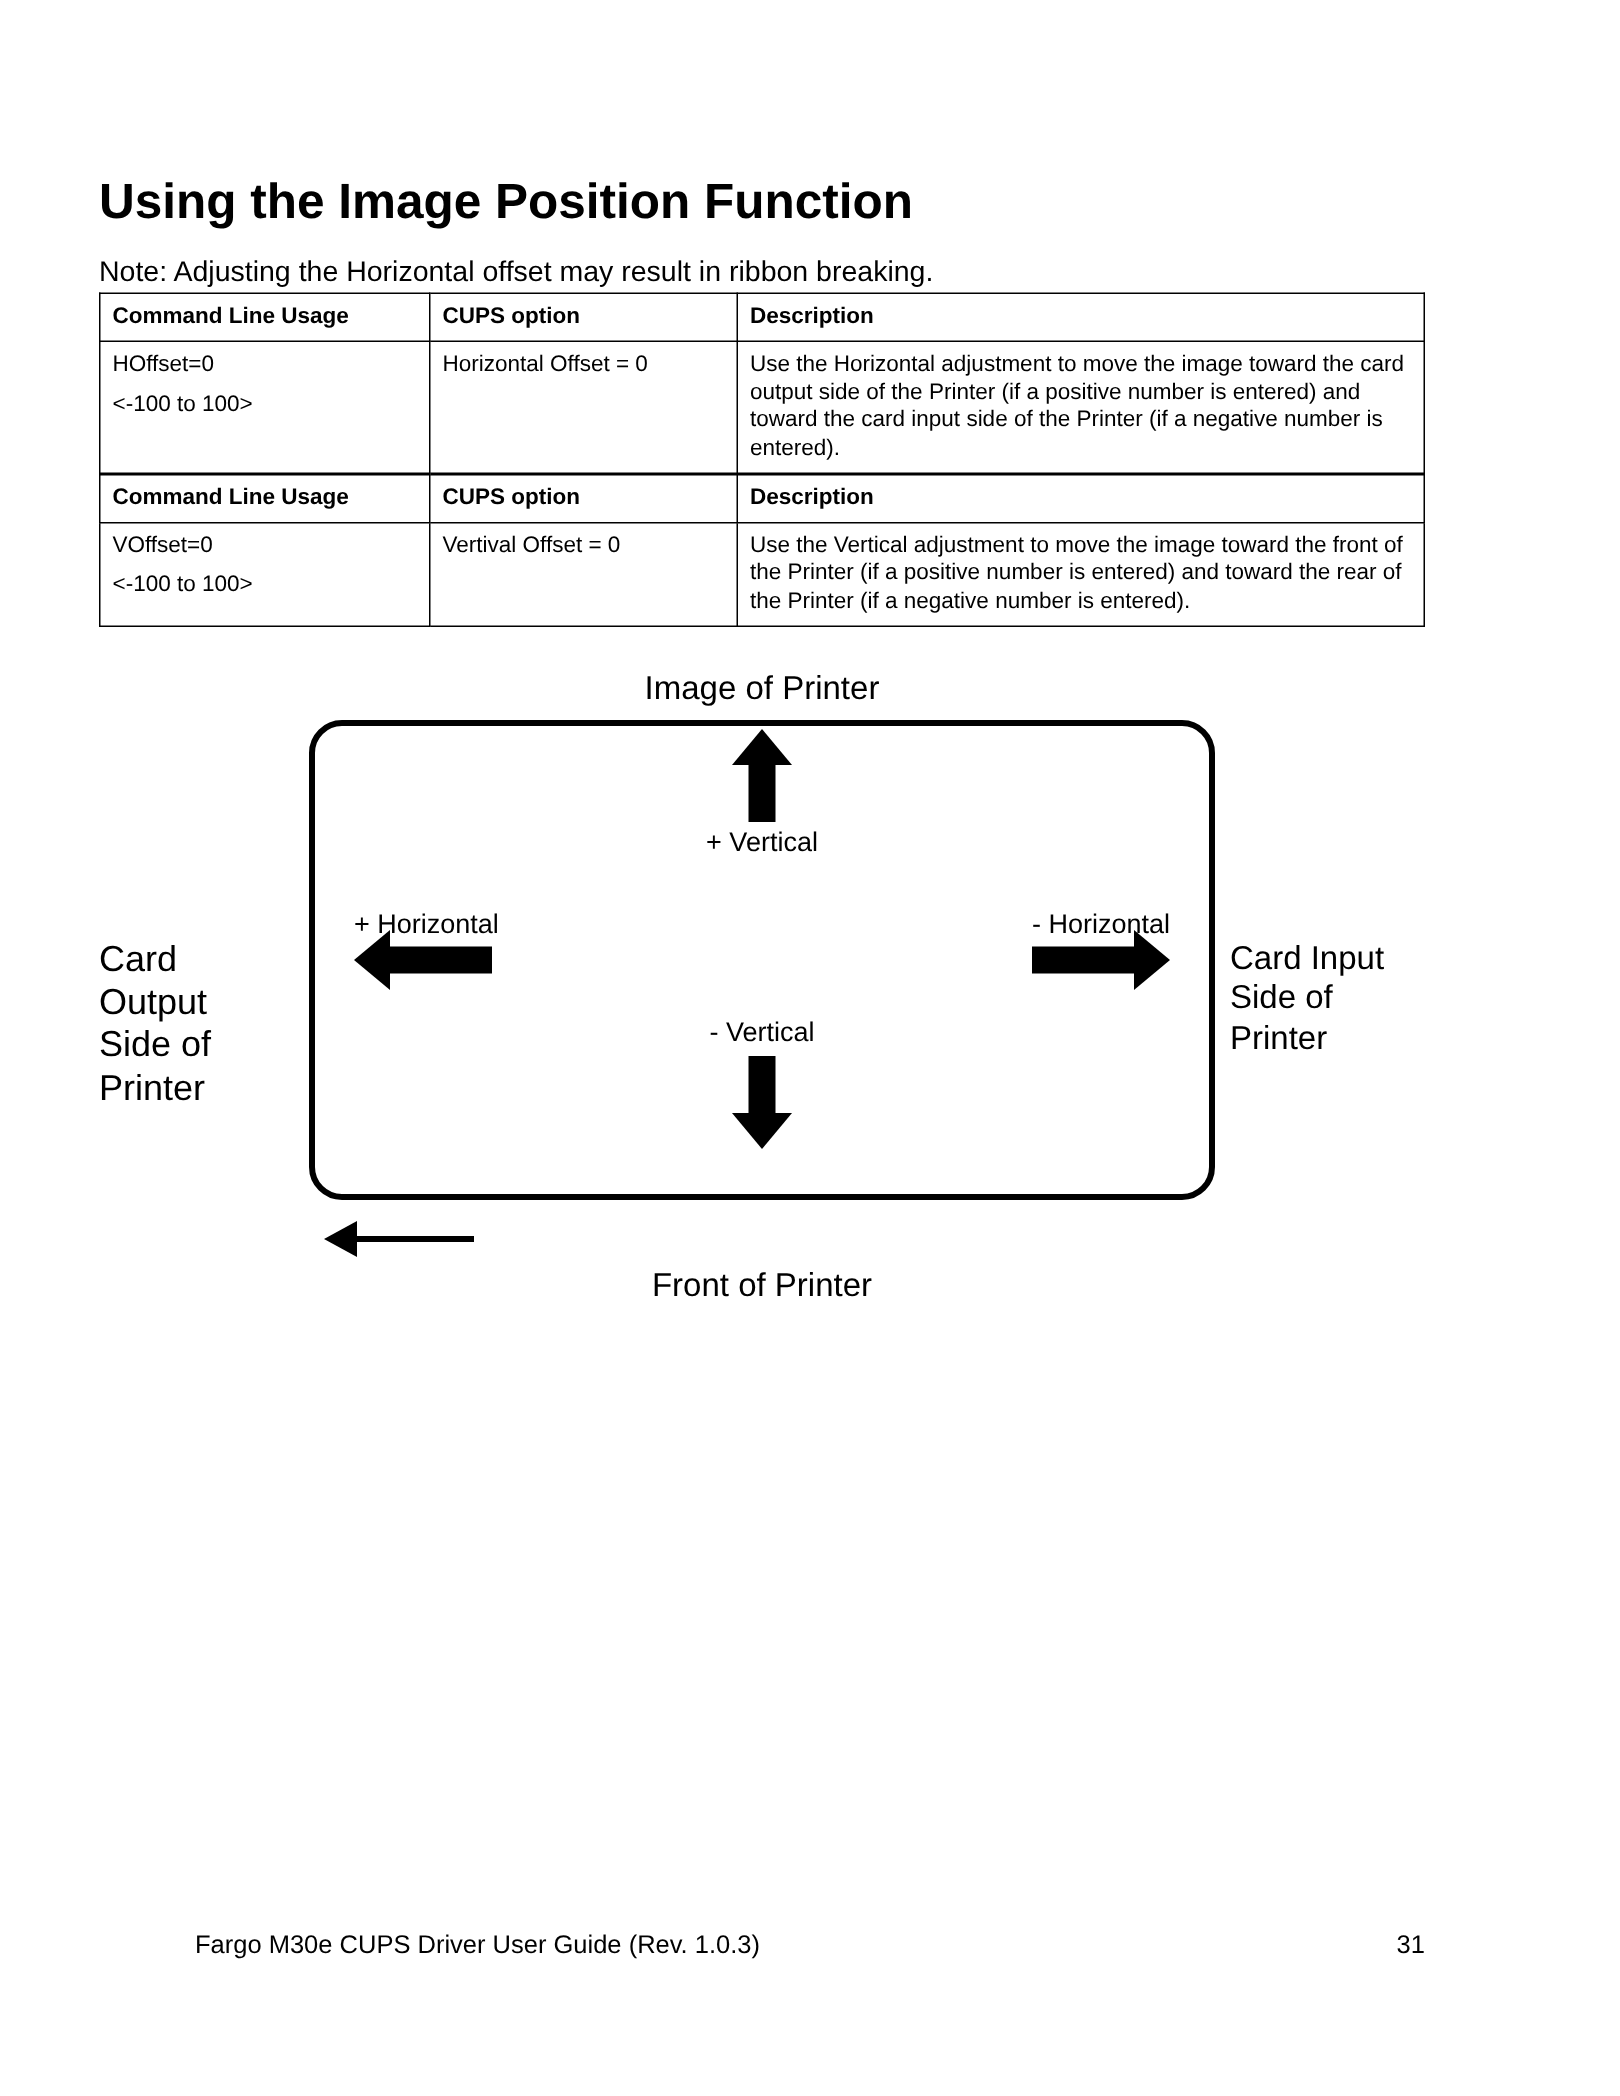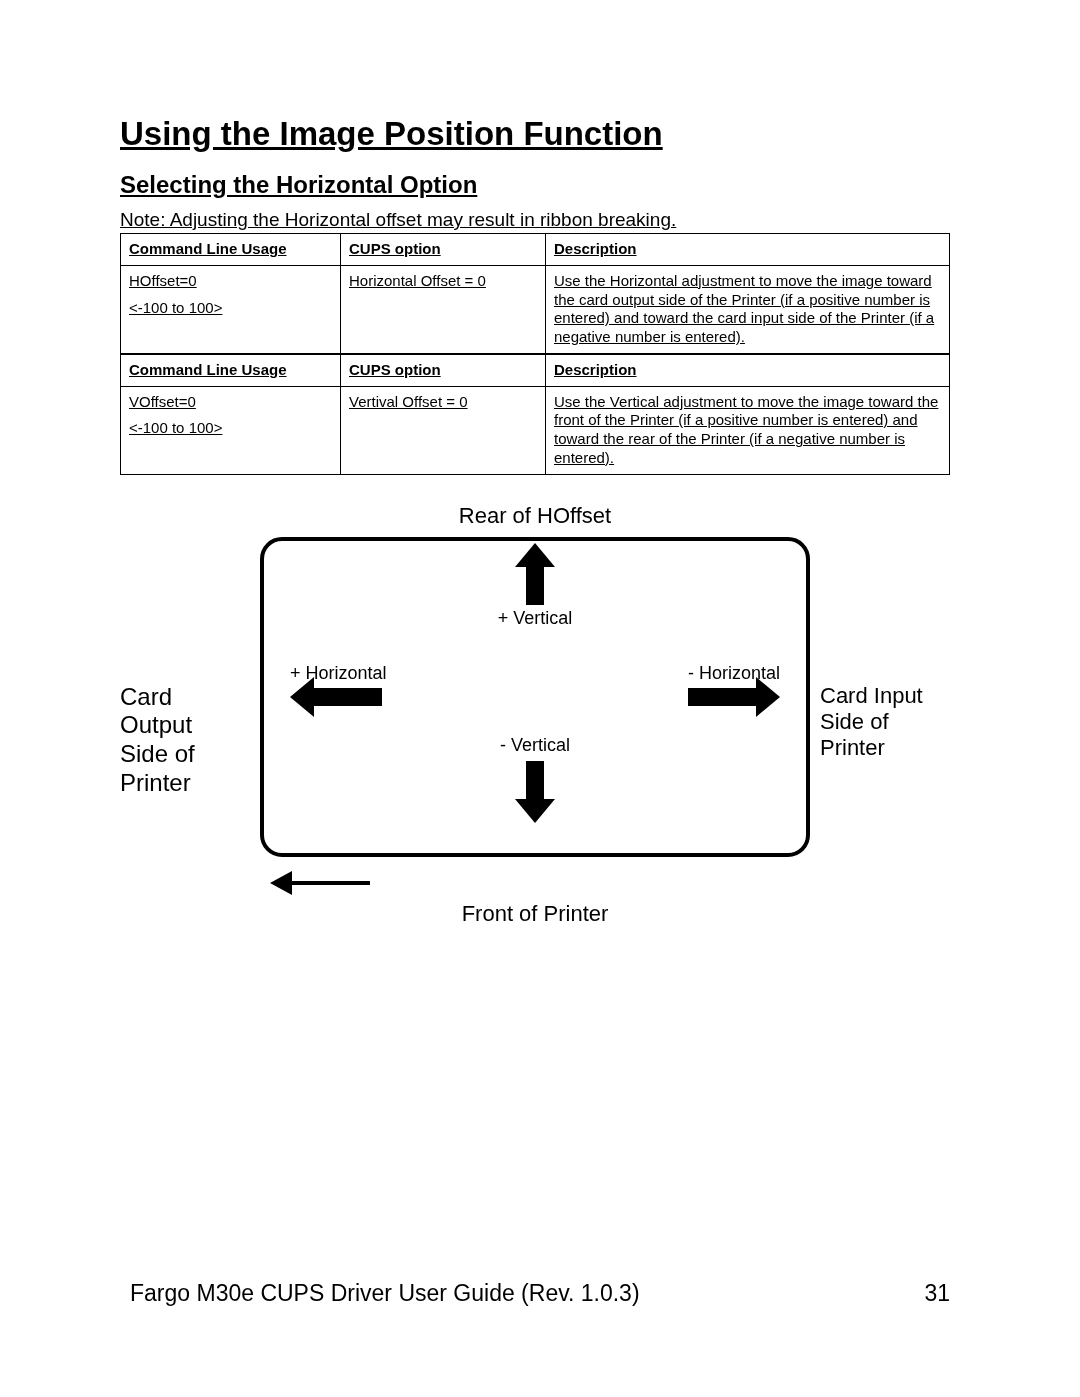--- a/index.html
+++ b/index.html
@@ -8,22 +8,21 @@
     padding: 0;
     background: #fff;
     font-family: Arial, Helvetica, sans-serif;
     color: #000;
   }
   .page {
     width: 1080px;
     height: 1397px;
     position: relative;
     box-sizing: border-box;
-    padding: 115px 130px 0 120px;
-    text-decoration: underline;
+    padding: 115px 130px 0 66px;
   }
   h1.title {
     font-size: 33px;
     font-weight: bold;
     margin: 0 0 18px 0;
   }
   h2.subtitle {
     font-size: 24px;
     font-weight: bold;
     margin: 0 0 10px 0;
@@ -212,33 +211,32 @@
     border-top: 20px solid transparent;
     border-bottom: 20px solid transparent;
     border-left: 24px solid #000;
   }
 
   .footer {
     position: absolute;
     bottom: 90px;
     left: 130px;
     right: 130px;
-    font-size: 23px;
+    font-size: 17px;
     display: flex;
     justify-content: space-between;
   }
 </style>
 </head>
 <body>
 
 <div class="page">
 
   <h1 class="title">Using the Image Position Function</h1>
 
-  <h2 class="subtitle">Selecting the Horizontal Option</h2>
   <p class="note">Note: Adjusting the Horizontal offset may result in ribbon breaking.</p>
 
   <table class="opt">
     <colgroup>
         <col class="c1">
         <col class="c2">
         <col>
       </colgroup>
     <tbody>
         <tr>
@@ -275,21 +273,21 @@
         <span>VOffset=0</span>
         <span class="cmd-range">&lt;-100 to 100&gt;</span>
       </td>
       <td>Vertival Offset = 0</td>
       <td>Use the Vertical adjustment to move the image toward the front of the Printer (if a positive number is entered) and toward the rear of the Printer (if a negative number is entered).</td>
     </tr>
   </tbody>
     </table>
 
   <div class="diagram-wrap">
-    <div class="rear-label">Rear of HOffset</div>
+    <div class="rear-label">Image of Printer</div>
 
     <div class="outer-left">
       <span>Card Output</span><br>
       <span>Side of Printer</span>
     </div>
     <div class="outer-right">
       <span>Card Input</span><br>
       <span>Side of Printer</span>
     </div>
 

